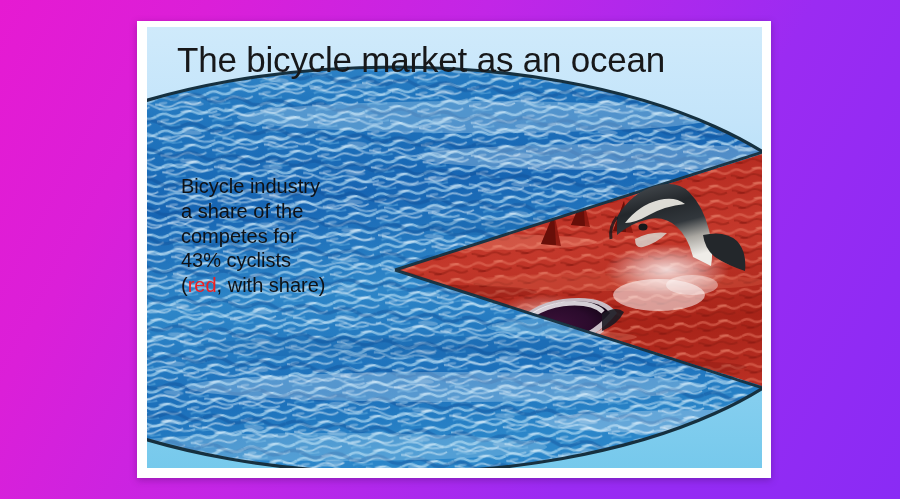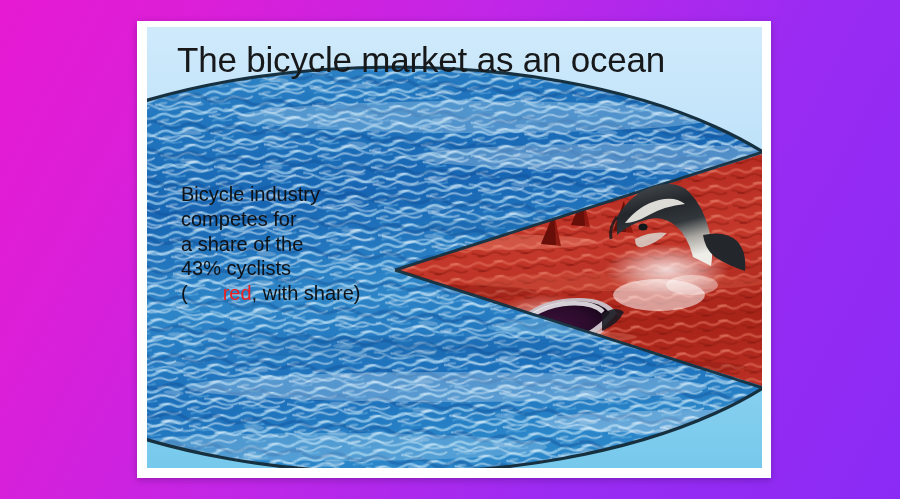--- a/index.html
+++ b/index.html
@@ -51,28 +51,28 @@
     line-height: 40px;
     color: #17181a;
     letter-spacing: -0.2px;
     white-space: nowrap;
   }
 
   
   #body-text {
     position: absolute;
     left: 34px;
-    top: 155px;
+    top: 147px;
     font-size: 20px;
     line-height: 24.8px;
     color: #101114;
     white-space: nowrap;
   }
   #body-text .ln { display: block; }
-  .red-word { color: #EE2020; margin-left: 35px; }
+  .red-word { color: #EE2020; }
 
   
   #pie-svg {
     position: absolute;
     left: 0;
     top: 0;
     width: 615px;
     height: 441px;
   }
 </style>
@@ -231,22 +231,22 @@
           <ellipse cx="545" cy="258" rx="26" ry="10" fill="#FFFFFF" opacity="0.4"></ellipse>
         </g>
 
         <ellipse cx="248" cy="243" rx="452" ry="203" fill="none" stroke="#16303F" stroke-width="3.2"></ellipse>
       </svg>
 
       <div id="title">The bicycle market as an ocean</div>
 
       <div id="body-text">
         <span class="ln">Bicycle industry</span>
+        <span class="ln">a share of  the</span>
         <span class="ln">competes for</span>
-        <span class="ln">a share of  the</span>
         <span class="ln">43% cyclists</span>
         <span class="ln"><span>(</span><span class="red-word">red</span><span>, with share)</span></span>
       </div>
 
     </div>
   </div>
 
 </div>
 
 </body></html>

